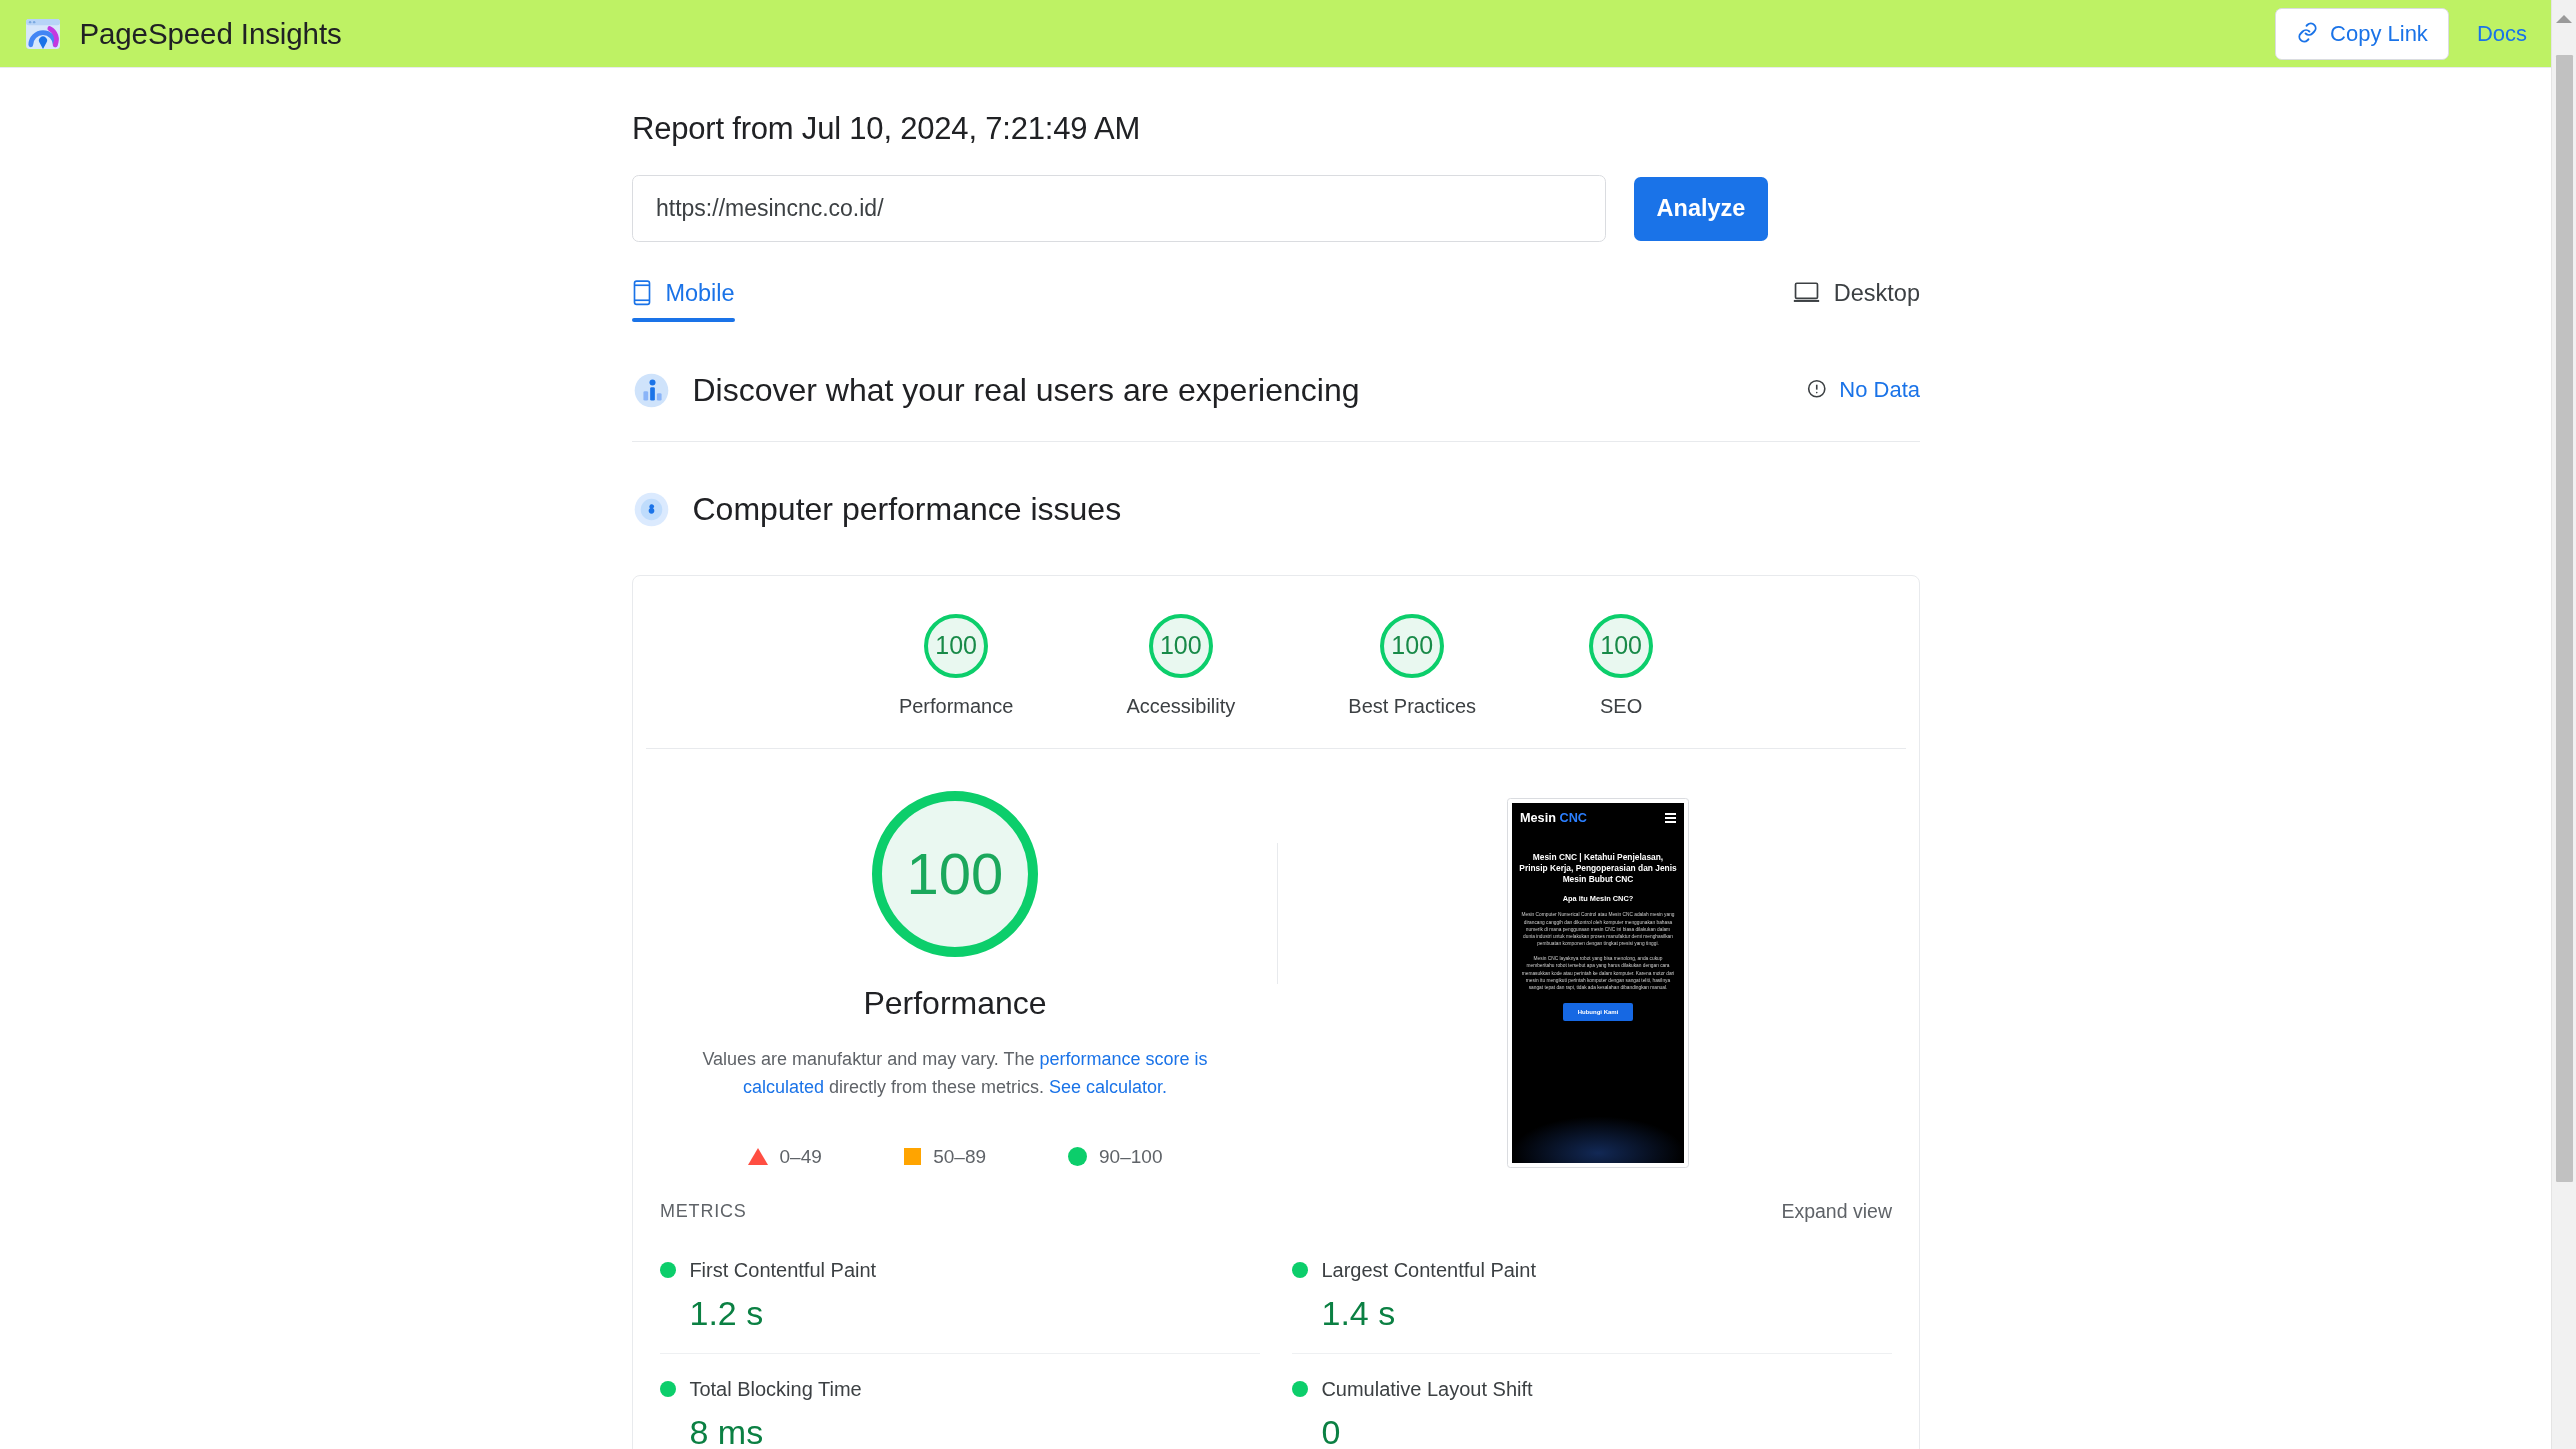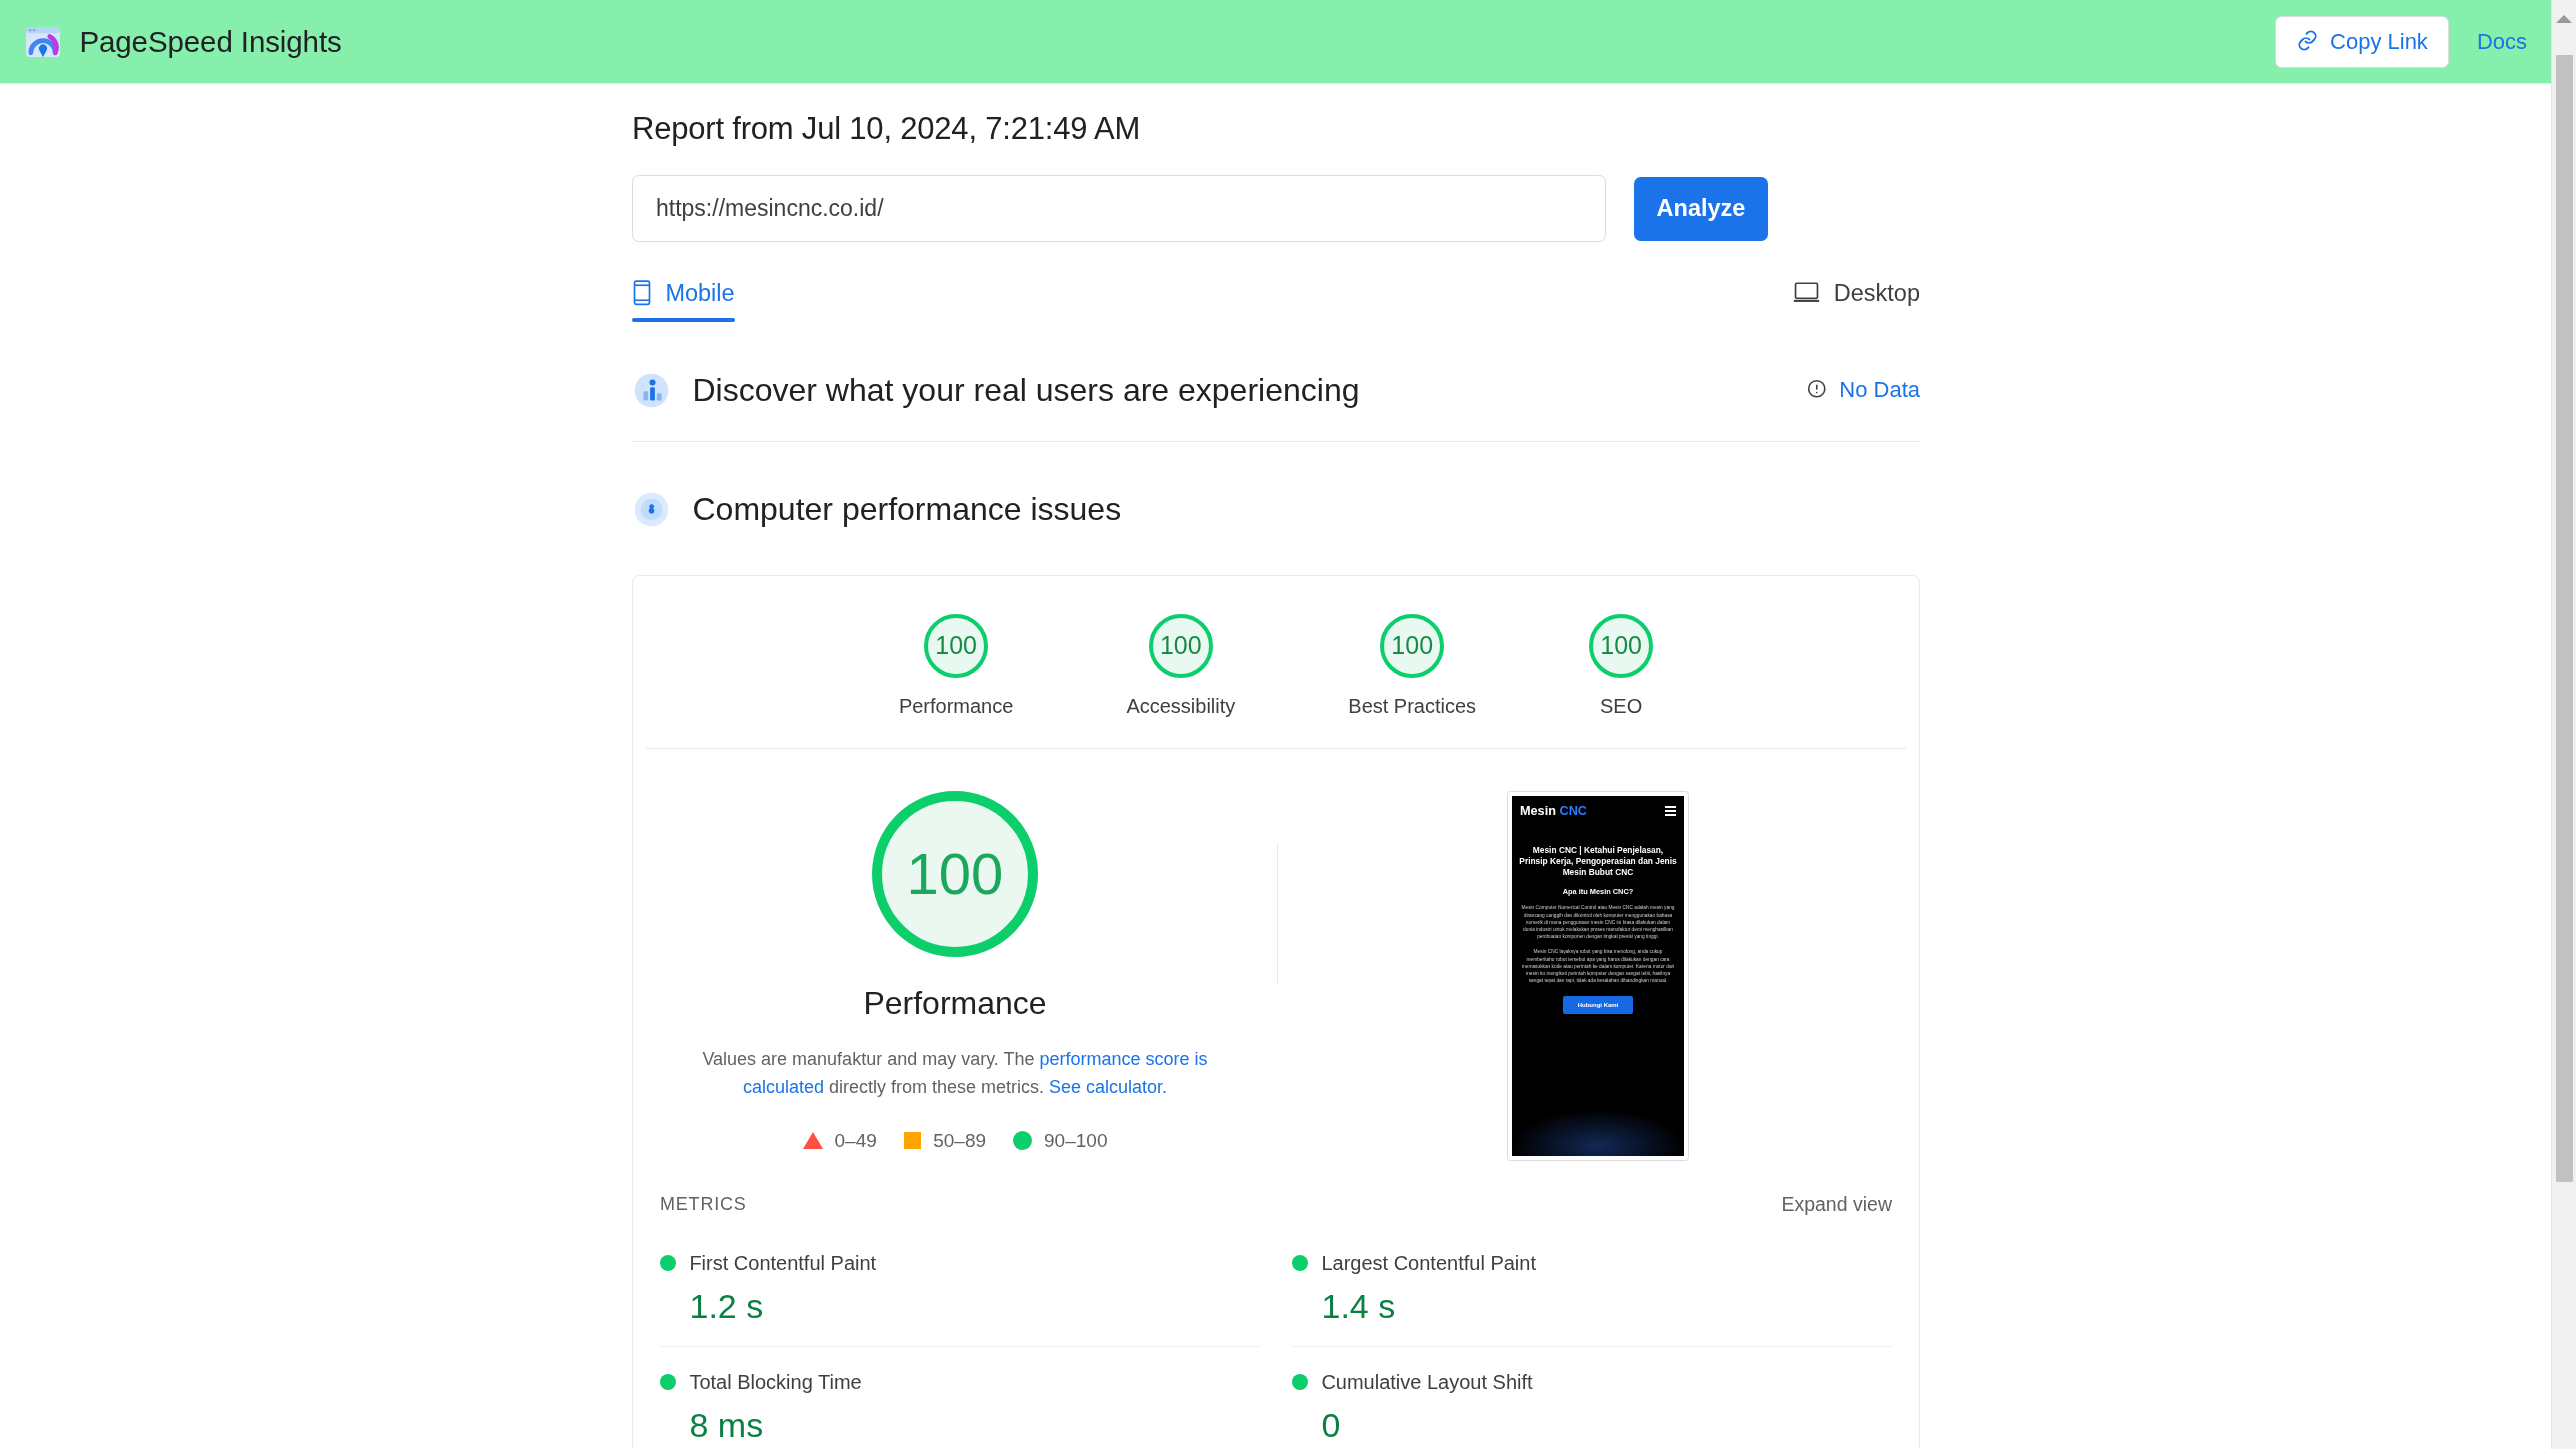--- a/index.html
+++ b/index.html
@@ -7,22 +7,22 @@
     width: 2576px; height: 1449px;
     background: #ffffff;
     font-family: "Liberation Sans", sans-serif;
     overflow: hidden;
   }
   #root { position: relative; width: 2576px; height: 1449px; background:#fff; }
 
   
   .app-header {
     position: absolute; top: 0; left: 0;
-    width: 2558px; height: 84px;
-    background: #86efac;
+    width: 2558px; height: 68px;
+    background: #bef264;
     border-bottom: 1.3px solid #e8eaed;
     display: flex; align-items: center;
   }
   .brand { display: flex; align-items: center; margin-left: 24px; }
   .brand-logo { width: 38px; height: 38px; position: relative; }
   .brand-title {
     font-size: 29.5px; color: #202124; font-weight: 400;
     margin-left: 17.4px; letter-spacing: -0.1px; white-space: nowrap;
   }
   .header-right {
@@ -133,21 +133,21 @@
     border: 10.7px solid #0cce6b; background: #eaf8f1;
     display: flex; align-items: center; justify-content: center;
   }
   .ring-lg span { font-size: 58px; color: #1ba85c; font-weight: 400; }
   .hero-title { font-size: 32px; color: #202124; margin-top: 28px; }
   .hero-desc {
     margin-top: 23px; width: 537px; text-align: center; line-height: 1.58;
     font-size: 18px; color: #5f6368;
   }
   .hero-desc a { color: #1a73e8; text-decoration: none; cursor: pointer; }
-  .legend { display: flex; gap: 27px; margin-top: 28px; align-items: center; }
+  .legend { display: flex; gap: 82px; margin-top: 44px; align-items: center; }
   .legend-item { display: flex; align-items: center; gap: 12px; }
   .legend-text { font-size: 19px; color: #5f6368; }
   .tri {
     width:0;height:0;border-left:10px solid transparent;border-right:10px solid transparent;
     border-bottom:17.4px solid #ff4e42;
   }
   .sq { width: 17.4px; height: 17.4px; background: #ffa400; }
   .cir { width: 19px; height: 19px; border-radius: 50%; background: #0cce6b; }
 
   

